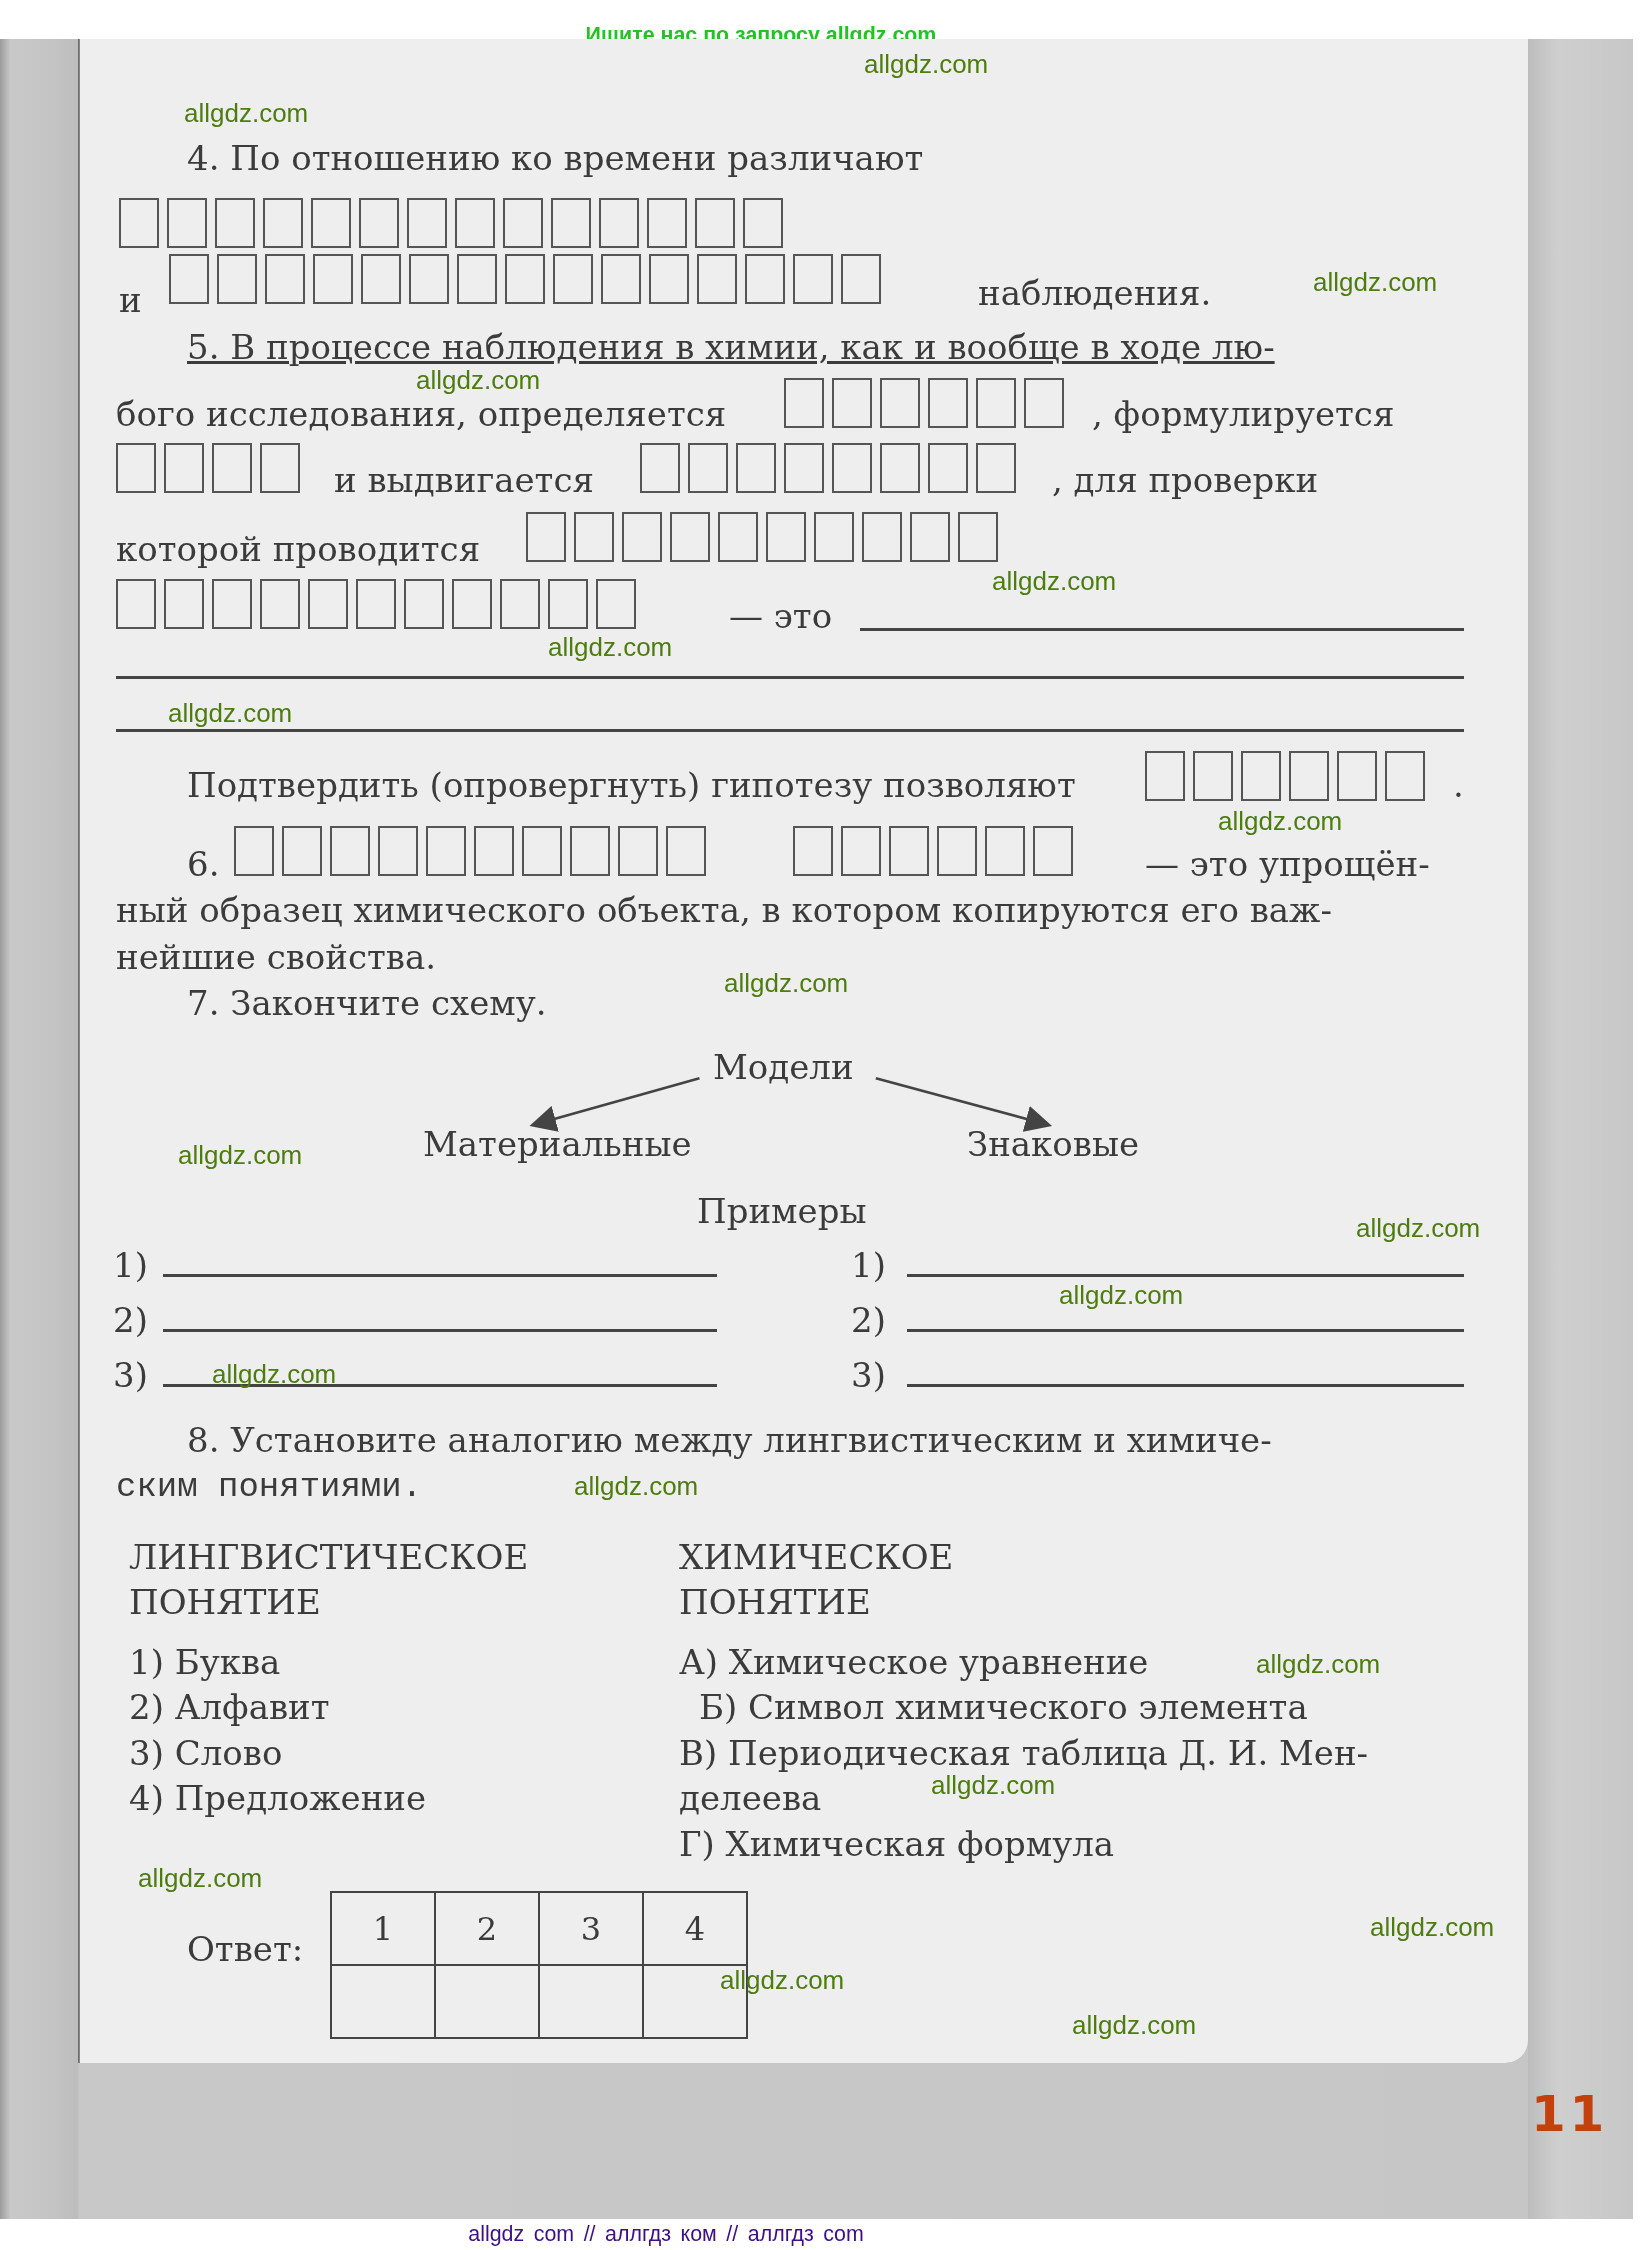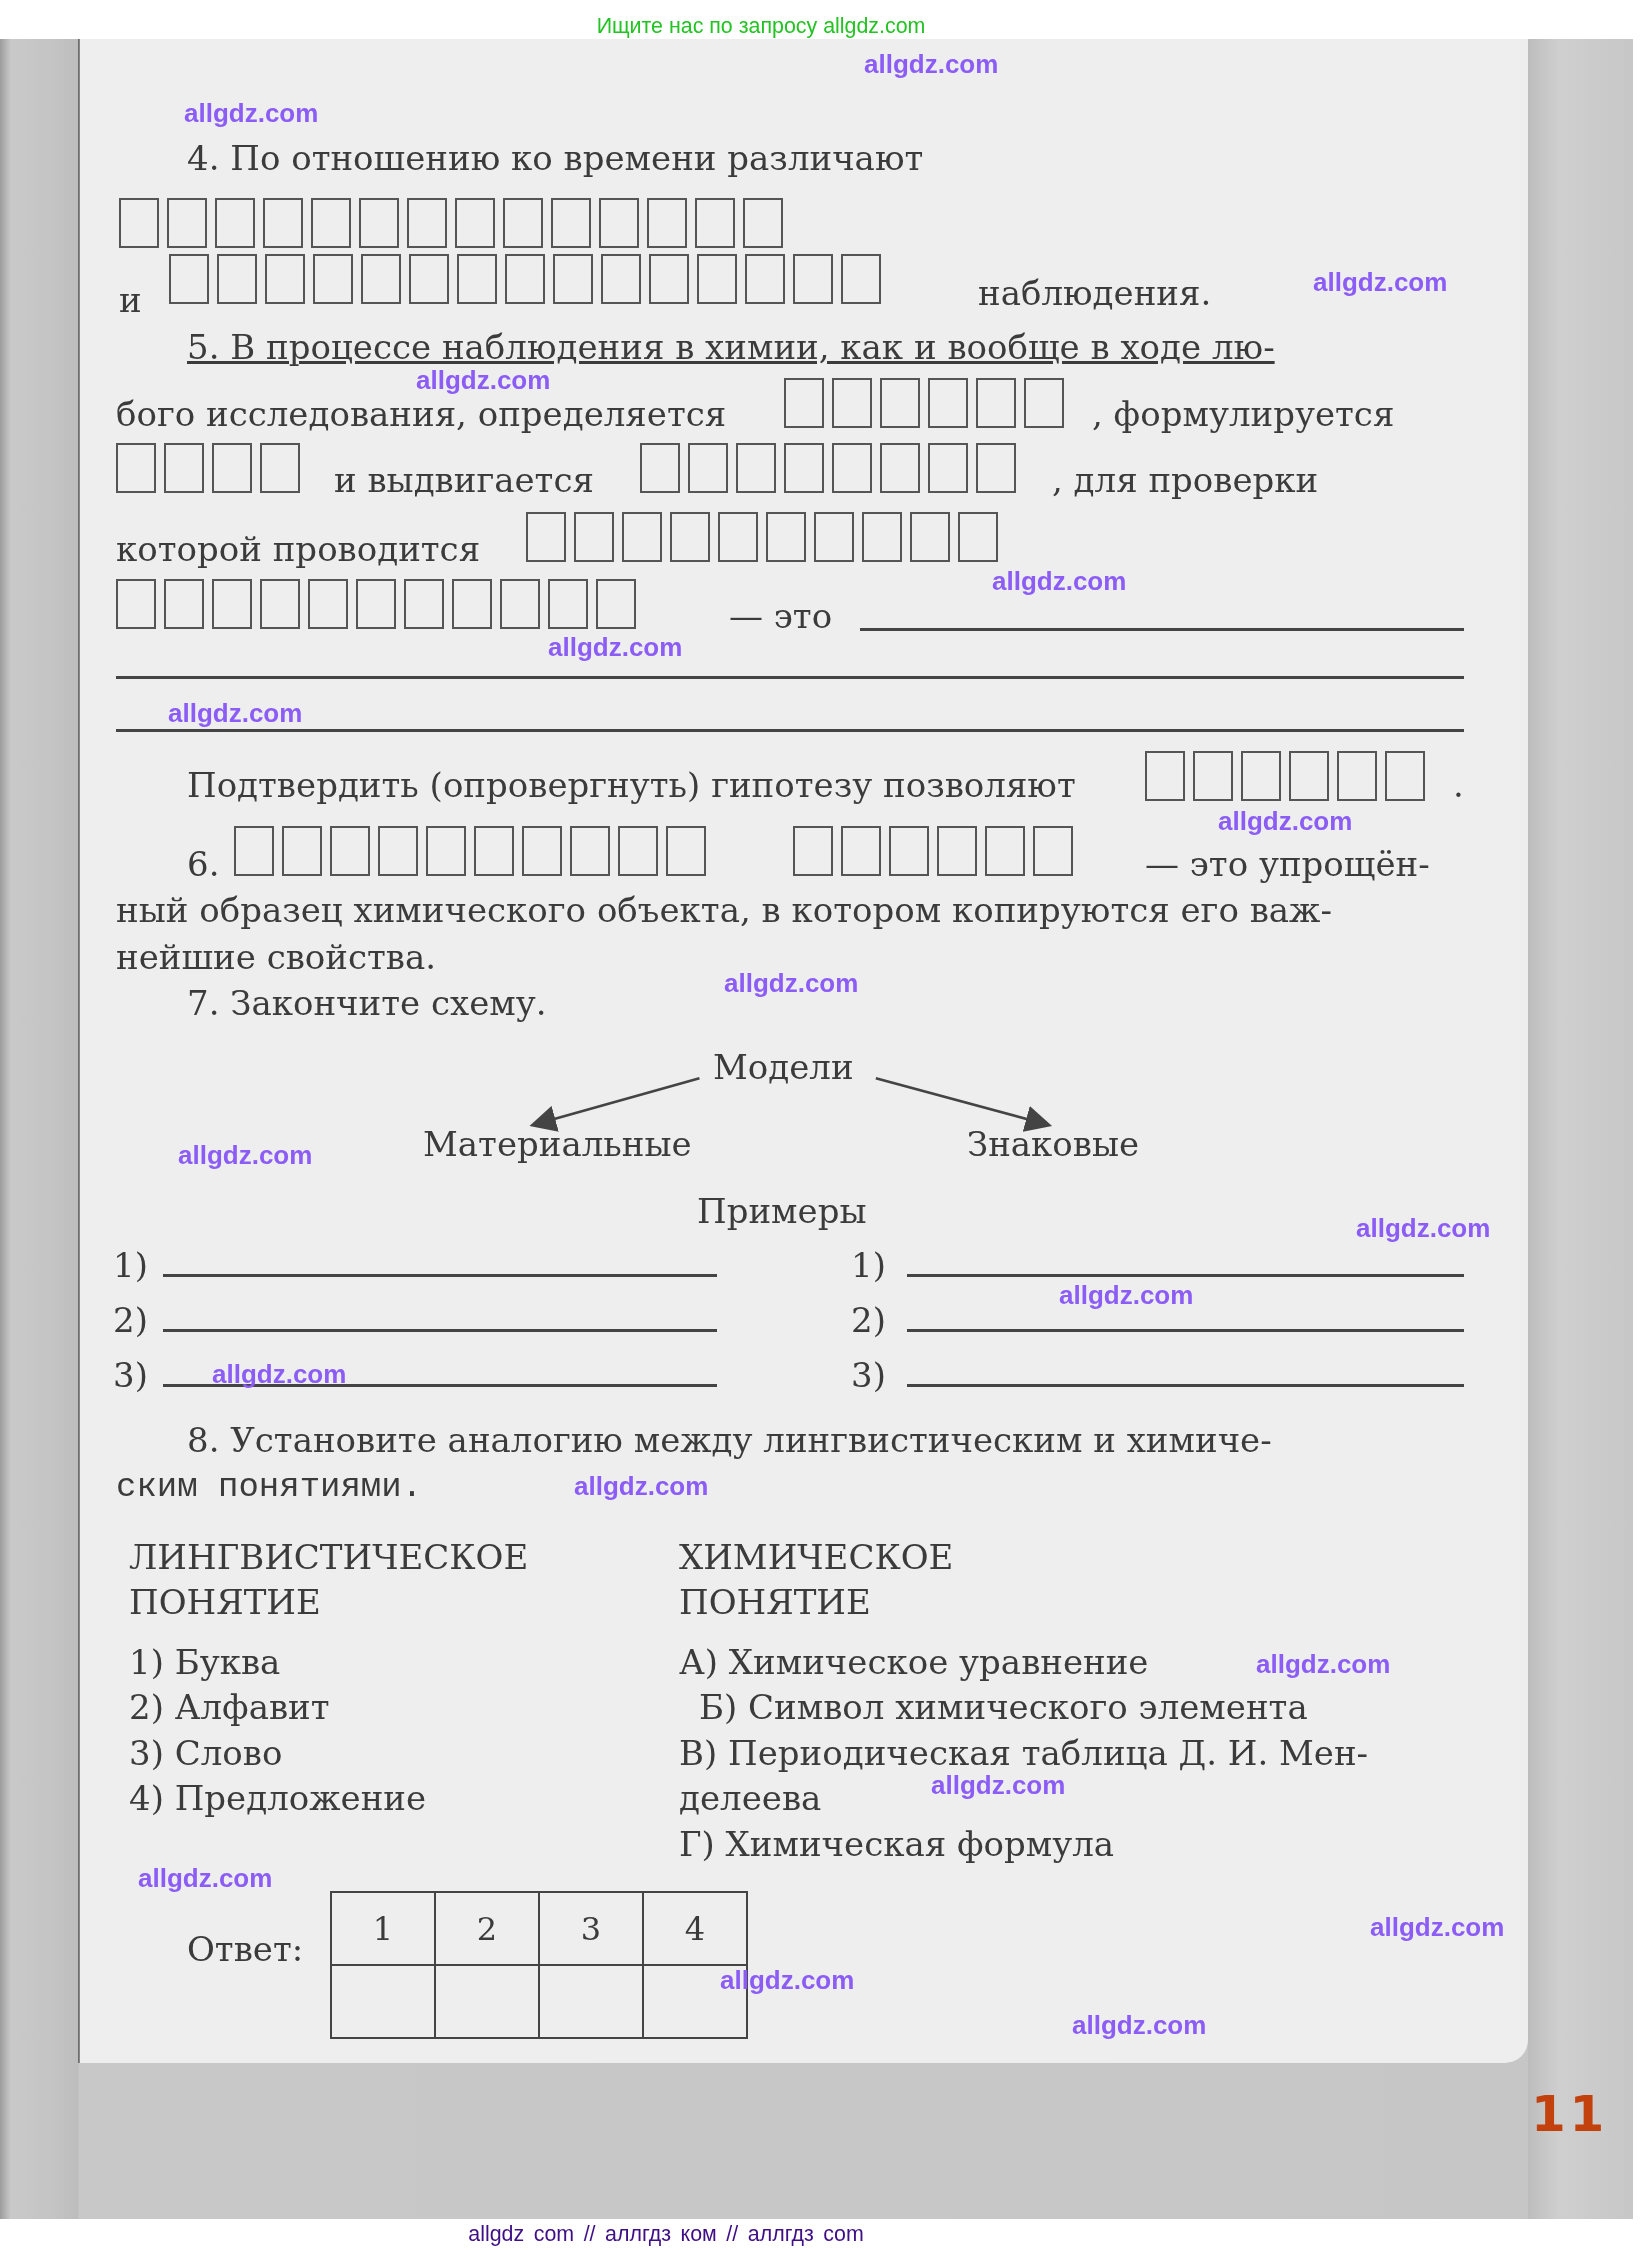--- a/index.html
+++ b/index.html
@@ -1,32 +1,32 @@
 <!DOCTYPE html>
 <html style="font-size:14.3px"><head>
 <meta charset="utf-8">
 <style>
   html, body { margin:0; padding:0; }
   body { width:1651px; height:2250px; position:relative; background:#ffffff; overflow:hidden;
          font-family:"DejaVu Serif","Liberation Serif",serif; }
-  .top-banner { position:absolute; top:14px; left:0; width:1522px; text-align:center;
-                font-family:"Liberation Sans",sans-serif; font-size:21.4px; color:#22c322; }
+  .top-banner { position:absolute; top:23px; left:0; width:1522px; text-align:center;
+                font-family:"Liberation Sans",sans-serif; font-size:21.4px; color:#22c322;font-weight:bold; }
   .footer-banner { position:absolute; top:2222px; left:0; width:1332px; text-align:center;
                    font-family:"Liberation Sans",sans-serif; font-size:21.4px; color:#3f0f86; word-spacing:3.6px; }
   .scan { position:absolute; left:0; top:39px; width:1633px; height:2180px;
           background:linear-gradient(90deg,#9c9c9c 0px,#c9c9c9 10.7px,#c4c4c4 53px,#bdbdbd 78px,#c8c8c8 79px,#c6c6c6 100%); }
   .scan-right { position:absolute; left:1528px; top:39px; width:104px; height:2180px;
                 background:linear-gradient(90deg,#bdbdbd,#cfcfcf 30%,#c7c7c7); }
   .page { position:absolute; left:78px; top:39px; width:1450px; height:2024px;
           background:#eeeeef; border-bottom-right-radius:23px;
           box-shadow:inset 1.8px 0 0 #6d6d6d; }
   .page-number { position:absolute; left:1531px; top:2085px; font-family:"DejaVu Sans",sans-serif;
                  font-weight:bold; font-size:50px; color:#c2410c; letter-spacing:3.6px; }
   .txt { position:absolute; font-size:34px; color:#3b3b3b; white-space:nowrap; line-height:1; }
-  .wm { position:absolute; font-family:"Liberation Sans",sans-serif; font-size:26px; color:#8b5cf6; white-space:nowrap; line-height:1;font-weight:bold; }
+  .wm { position:absolute; font-family:"Liberation Sans",sans-serif; font-size:26px; color:#4d7c0f; white-space:nowrap; line-height:1; }
   .boxes { position:absolute; display:flex; gap:8px; }
   .boxes .b { width:40px; height:50px; border:2.7px solid #555; box-sizing:border-box; background:transparent; }
   .rule { position:absolute; height:2.7px; background:#444; }
   .answer-table { position:absolute; left:330px; top:1891px; border-collapse:collapse; }
   .answer-table td { width:102px; height:71px; border:2.7px solid #444; text-align:center;
                      font-size:32px; color:#3b3b3b; padding:0; }
   .arrow-svg { position:absolute; left:0; top:0; }
 </style>
 </head>
 <body>

